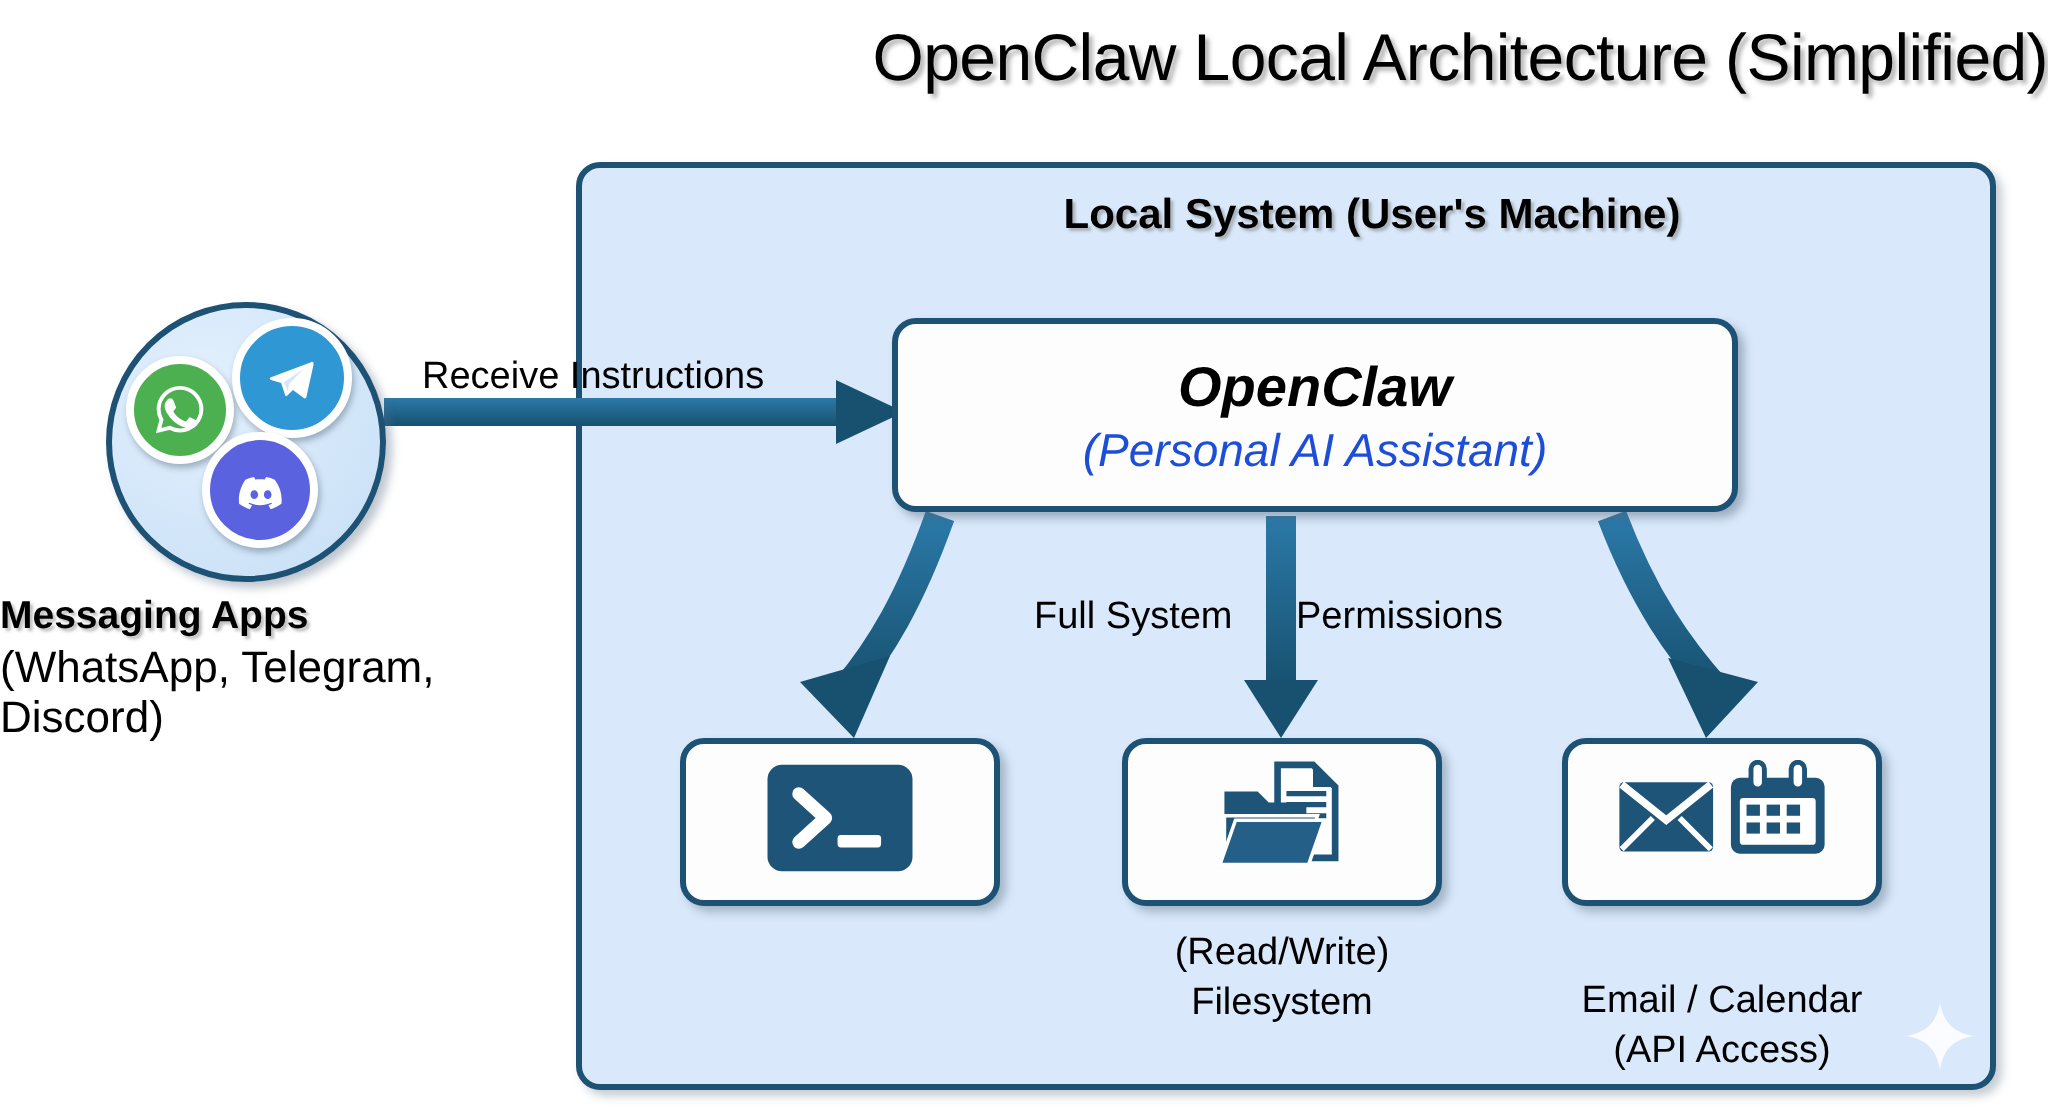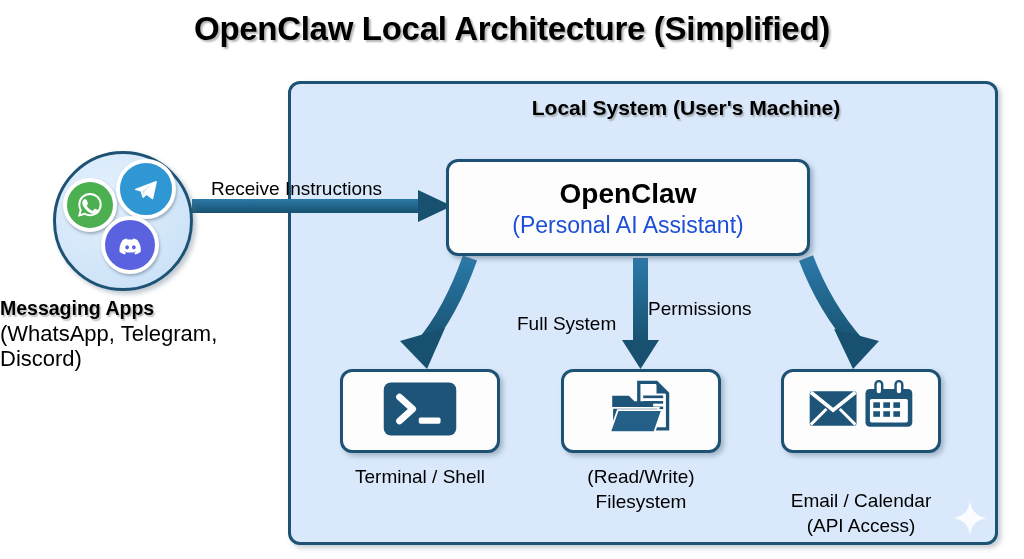--- a/index.html
+++ b/index.html
@@ -5,22 +5,22 @@
   html,body{margin:0;padding:0;}
   body{
     width:1024px;height:559px;background:#ffffff;overflow:hidden;
     font-family:"Liberation Sans","DejaVu Sans",sans-serif;
     position:relative;
   }
   .stage{position:absolute;left:0;top:0;width:1024px;height:559px;}
 
   
   .title{
-    position:absolute;left:0;top:10px;width:1024px;text-align:center;
-    font-size:33px;font-weight:bold;color:#000;letter-spacing:-.3px;
+    position:absolute;left:0;top:10px;width:1024px;text-align:right;
+    font-size:33px;font-weight:normal;color:#000;letter-spacing:-.3px;
     text-shadow:2px 2px 2px rgba(120,120,120,.55);
   }
 
   
   .panel{
     position:absolute;left:288px;top:81px;width:710px;height:464px;
     background:#d9e9fb;border:3px solid #1d5275;border-radius:12px;
     box-shadow:3px 3px 5px rgba(90,110,130,.35);
     box-sizing:border-box;
   }
@@ -49,24 +49,24 @@
   .caption{
     position:absolute;left:0px;top:296px;width:250px;text-align:left;
     font-size:19px;color:#000;line-height:25px;
   }
   .caption .b{font-weight:bold;font-size:19.5px;
     text-shadow:1.5px 1.5px 1.5px rgba(130,130,130,.5);}
   .caption .s{font-size:22px;}
 
   
   .oc-box{
-    position:absolute;left:446px;top:159px;width:364px;height:97px;
+    position:absolute;left:446px;top:159px;width:423px;height:97px;
     background:#fdfdfd;border:3px solid #1d5275;border-radius:12px;
     box-shadow:3px 3px 5px rgba(80,100,120,.45);box-sizing:border-box;
-    display:flex;flex-direction:column;align-items:center;justify-content:center;
+    display:flex;flex-direction:column;align-items:center;justify-content:center;font-style:italic;
   }
   .oc-title{font-size:28px;font-weight:bold;color:#000;line-height:34px;}
   .oc-sub{font-size:23px;color:#1d4ed8;line-height:28px;}
 
   
   .cap-box{
     position:absolute;width:160px;height:84px;background:#fdfdfd;
     border:3px solid #1d5275;border-radius:12px;box-sizing:border-box;
     box-shadow:3px 3px 5px rgba(80,100,120,.4);
     display:flex;align-items:center;justify-content:center;
@@ -79,21 +79,21 @@
     position:absolute;width:230px;text-align:center;font-size:19px;color:#000;
     line-height:25px;
   }
   .lbl-terminal{left:305px;top:464px;}
   .lbl-files{left:526px;top:464px;}
   .lbl-email{left:746px;top:464px;margin-top:24px;}
 
   
   .arrow-label{position:absolute;font-size:19px;color:#000;white-space:nowrap;}
   .lbl-receive{left:211px;top:178px;}
-  .lbl-perm-a{left:517px;top:298px;margin-top:15px;}
+  .lbl-perm-a{left:517px;top:298px;}
   .lbl-perm-b{left:648px;top:298px;}
 
   svg.layer{position:absolute;left:0;top:0;width:1024px;height:559px;pointer-events:none;}
 </style>
 </head>
 <body>
 
 <div class="stage">
 
   <div class="title">OpenClaw Local Architecture (Simplified)</div>
@@ -218,24 +218,20 @@
           <rect x="59" y="28" width="6" height="5"></rect>
           <rect x="68" y="28" width="6" height="5"></rect>
           <rect x="77" y="28" width="6" height="5"></rect>
         </g>
         <rect x="61" y="1" width="6" height="12" rx="3" fill="#ffffff" stroke="#1f5479" stroke-width="2.2"></rect>
         <rect x="79" y="1" width="6" height="12" rx="3" fill="#ffffff" stroke="#1f5479" stroke-width="2.2"></rect>
       </svg>
     </span>
   </div>
 
-  <div class="cap-label lbl-terminal">
-    <div>Terminal / Shell</div>
-    <div></div>
-  </div>
   <div class="cap-label lbl-files">
     <div>(Read/Write)</div>
     <div>Filesystem</div>
   </div>
   <div class="cap-label lbl-email">
     <div>Email / Calendar</div>
     <div>(API Access)</div>
   </div>
 
 </div>

